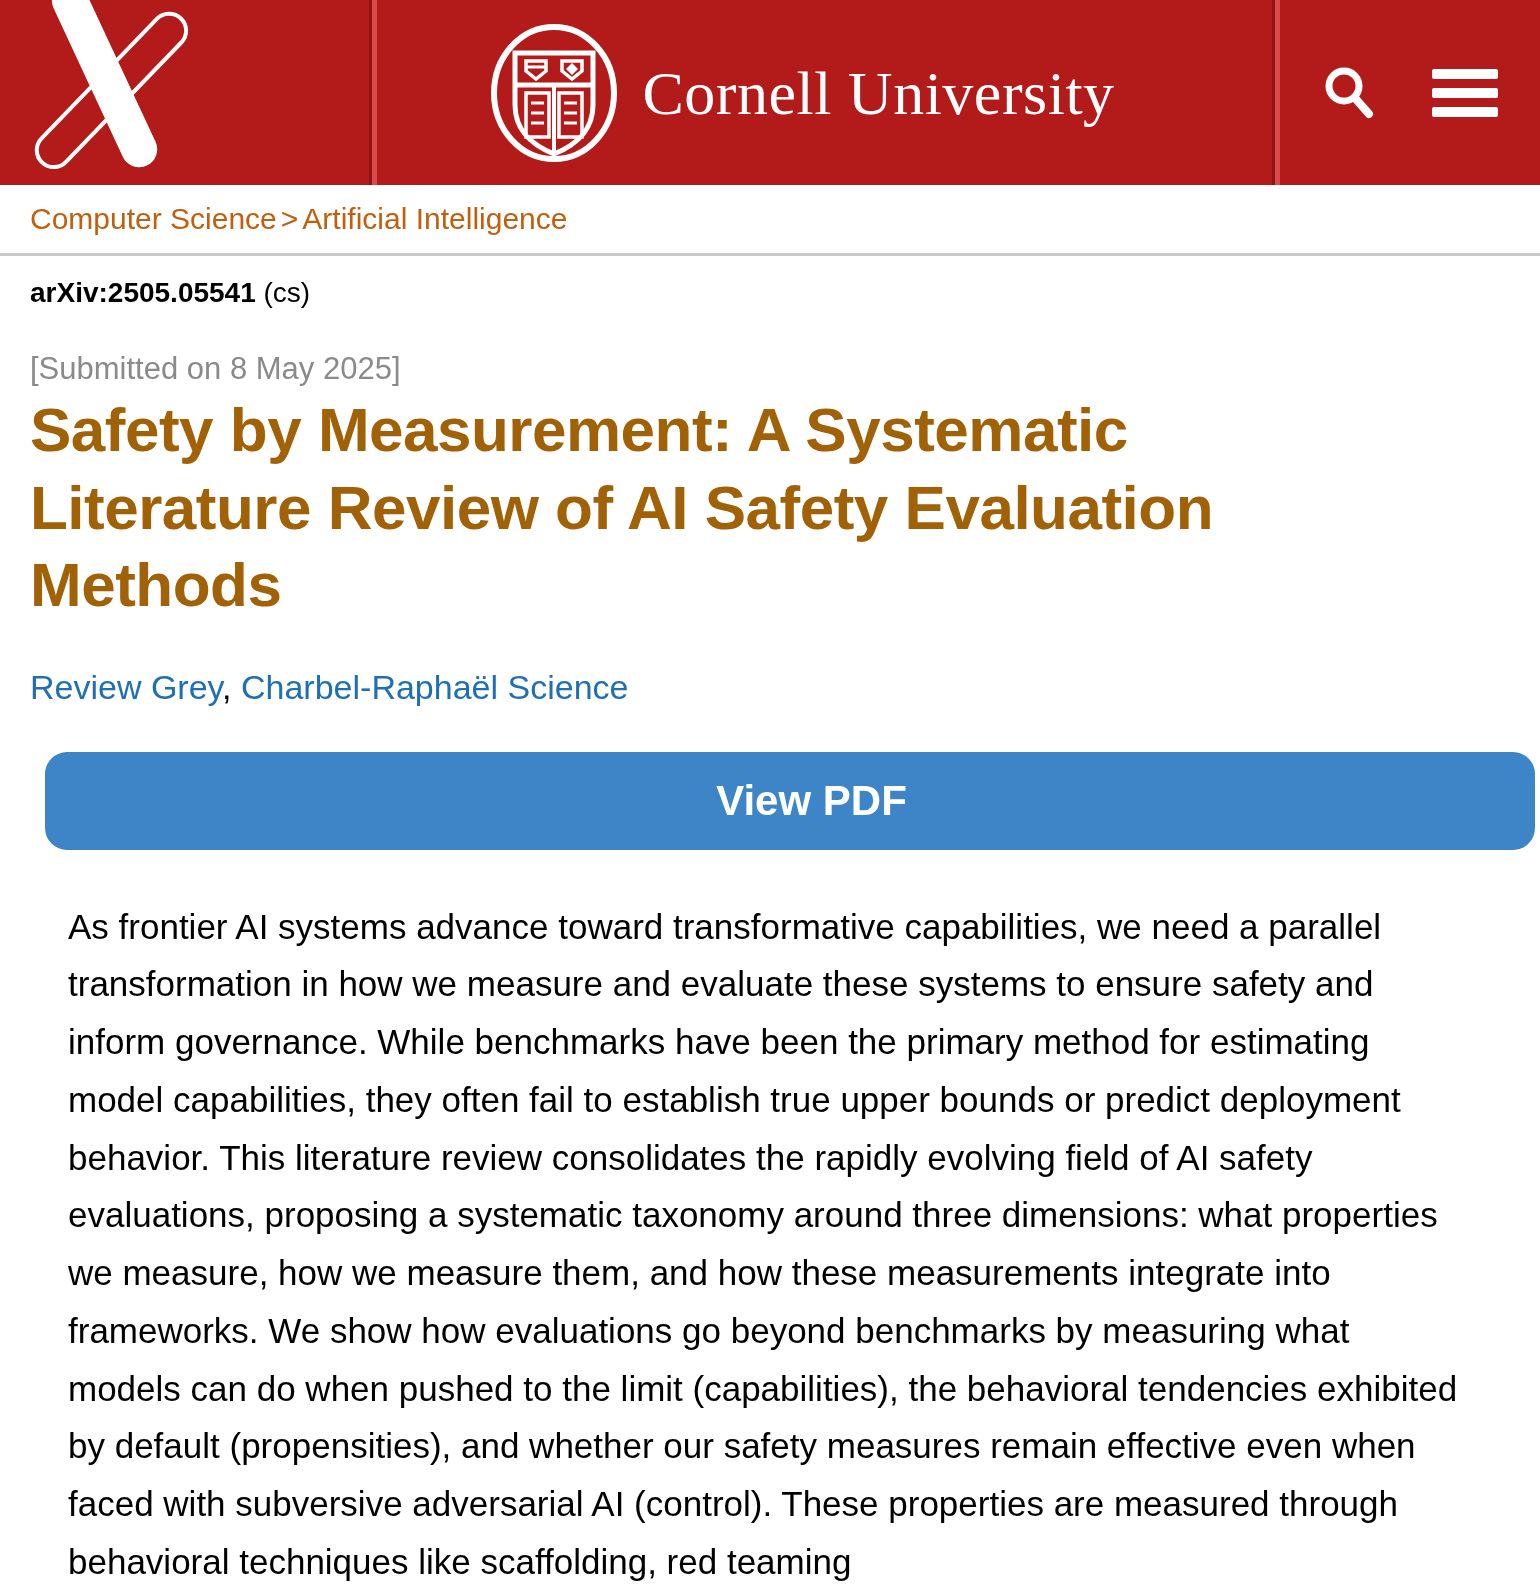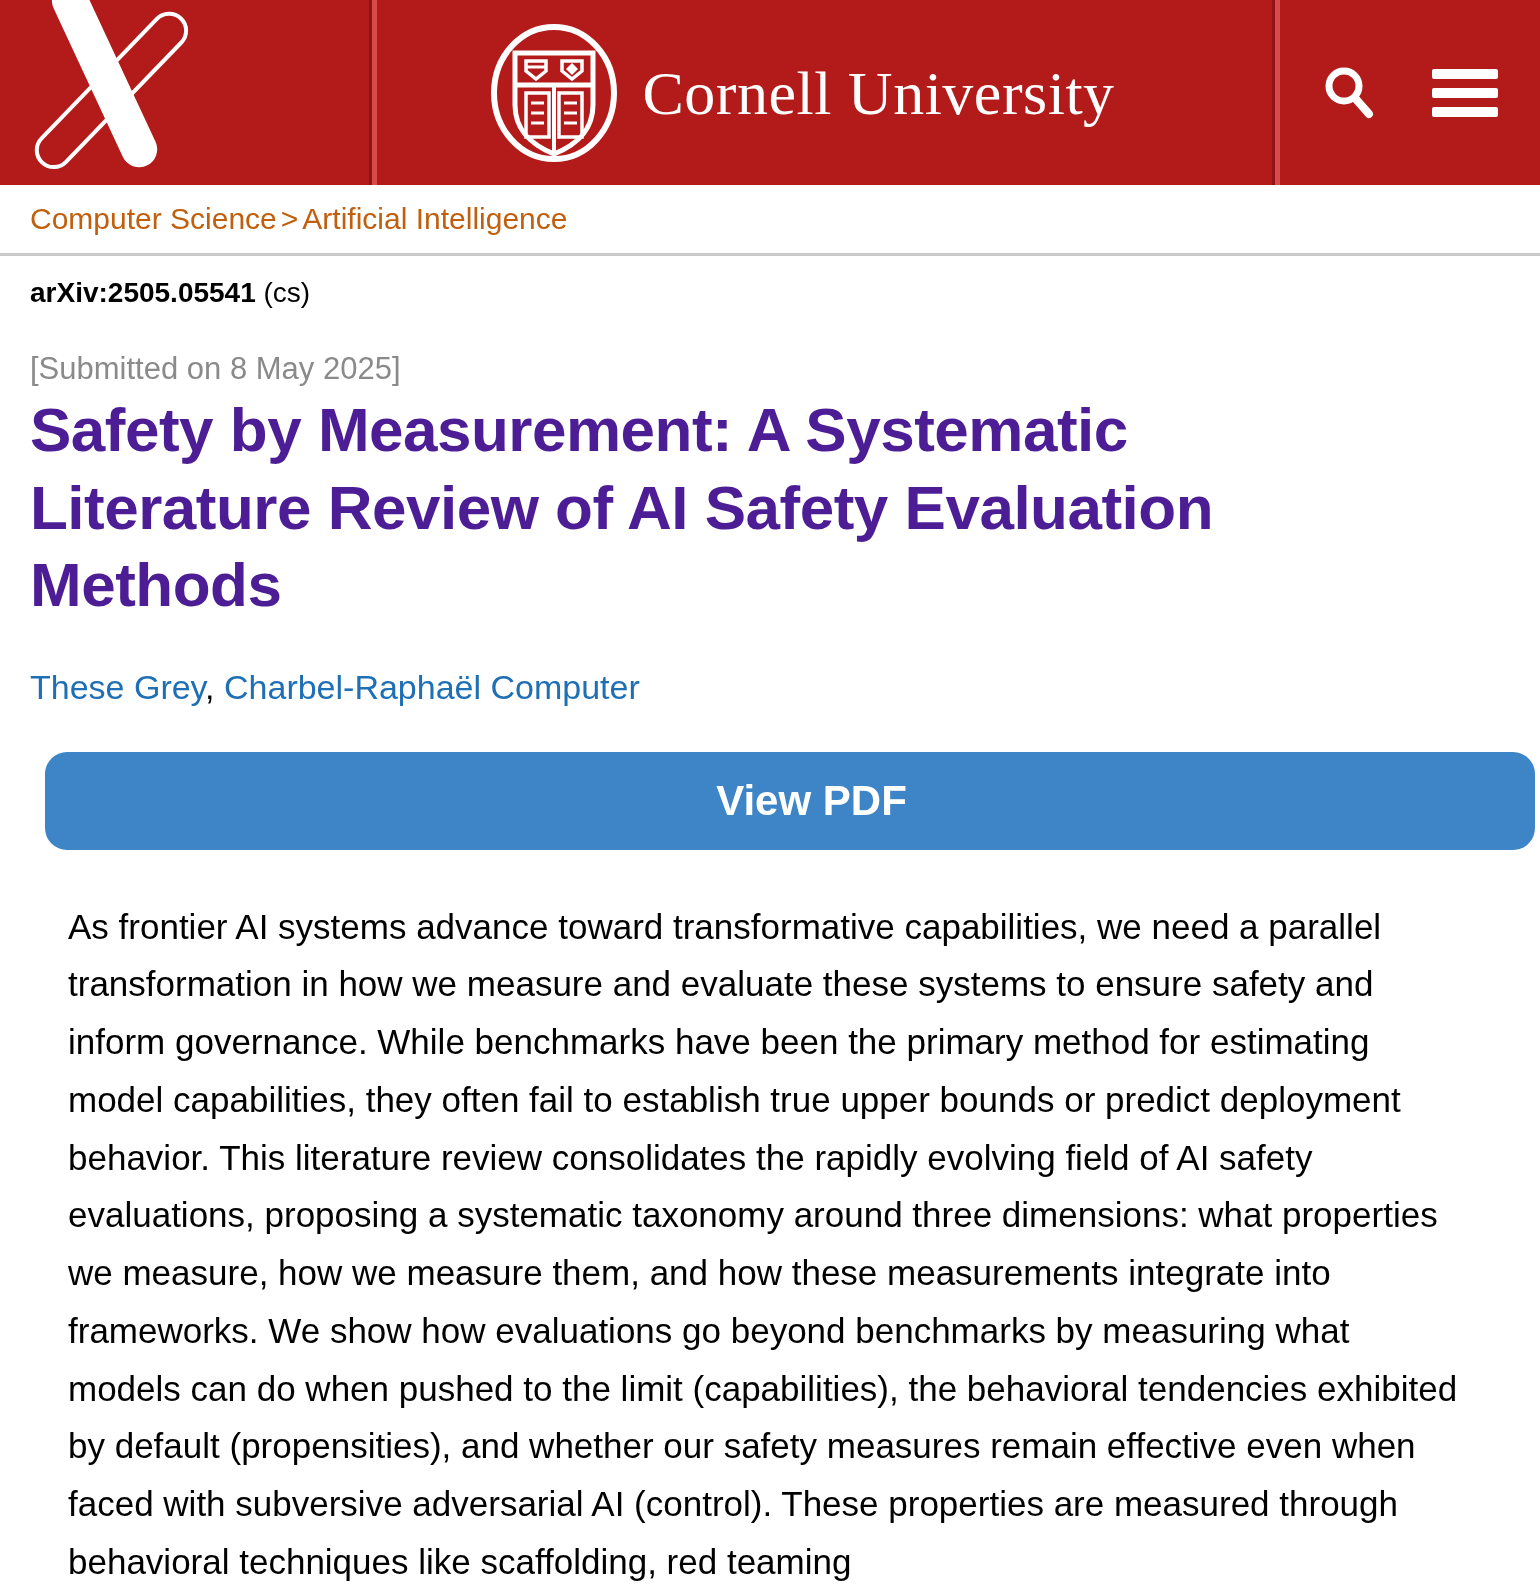--- a/index.html
+++ b/index.html
@@ -132,21 +132,21 @@
     margin-top: 42px;
     font-size: 31px;
     color: #8a8a8a;
   }
 
   .paper-title {
     margin-top: 4px;
     font-size: 62px;
     font-weight: bold;
     line-height: 1.25;
-    color: #4c1d95;
+    color: #a16207;
     letter-spacing: -0.5px;
     max-width: 1310px;
   }
 
   .authors-line {
     margin-top: 44px;
     font-size: 34px;
     color: #000000;
   }
   .author-link {
@@ -256,21 +256,21 @@
 
   <div class="arxiv-id-line">
     <span class="arxiv-id-strong">arXiv:2505.05541</span><span>&nbsp;</span><span class="arxiv-id-cat">(cs)</span>
   </div>
 
   <div class="submitted-line">[Submitted on 8 May 2025]</div>
 
   <h1 class="paper-title">Safety by Measurement: A Systematic Literature Review of AI Safety Evaluation Methods</h1>
 
   <div class="authors-line">
-    <a class="author-link" href="#">These Grey</a><span>, </span><a class="author-link" href="#">Charbel-Raphaël Computer</a>
+    <a class="author-link" href="#">Review Grey</a><span>, </span><a class="author-link" href="#">Charbel-Raphaël Science</a>
   </div>
 
   <div class="pdf-button-wrap">
     <button class="pdf-button">View PDF</button>
   </div>
 
   <div class="abstract">As frontier AI systems advance toward transformative capabilities, we need a parallel transformation in how we measure and evaluate these systems to ensure safety and inform governance. While benchmarks have been the primary method for estimating model capabilities, they often fail to establish true upper bounds or predict deployment behavior. This literature review consolidates the rapidly evolving field of AI safety evaluations, proposing a systematic taxonomy around three dimensions: what properties we measure, how we measure them, and how these measurements integrate into frameworks. We show how evaluations go beyond benchmarks by measuring what models can do when pushed to the limit (capabilities), the behavioral tendencies exhibited by default (propensities), and whether our safety measures remain effective even when faced with subversive adversarial AI (control). These properties are measured through behavioral techniques like scaffolding, red teaming</div>
 </div>
 
 </body></html>

